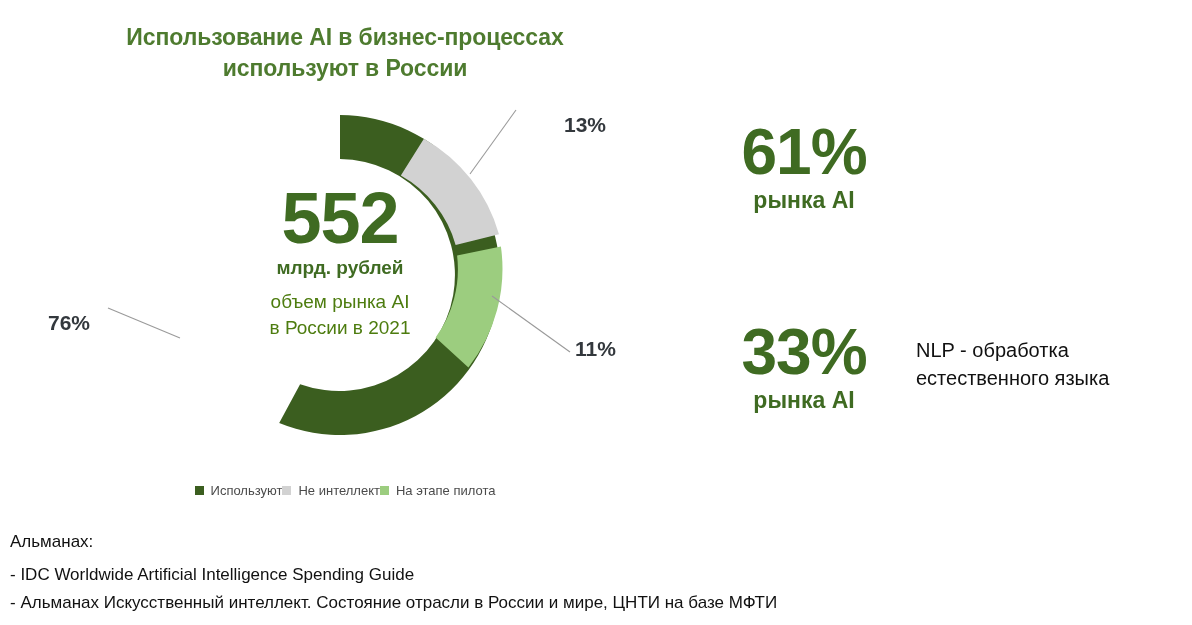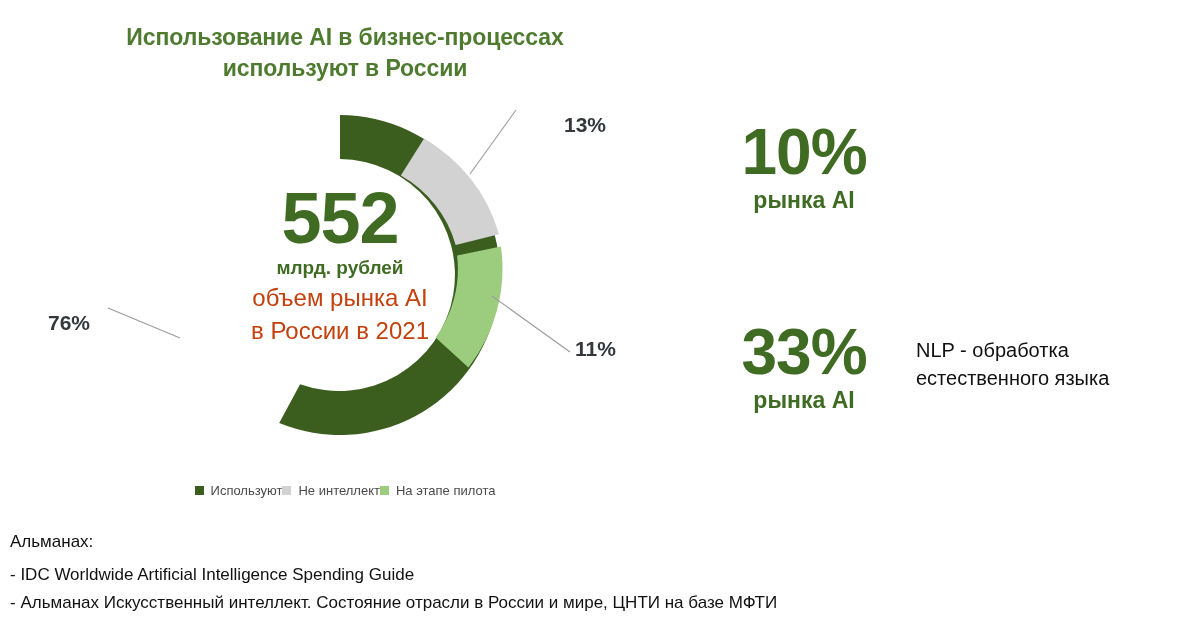--- a/index.html
+++ b/index.html
@@ -69,24 +69,24 @@
     color: #3f6b22;
     letter-spacing: -1px;
   }
   #center-unit {
     margin-top: 6px;
     font-size: 19px;
     font-weight: bold;
     color: #3f6b22;
   }
   #center-desc {
-    margin-top: 2px;
-    font-size: 24px;
+    margin-top: 10px;
+    font-size: 19px;
     line-height: 1.38;
-    color: #c2410c;
+    color: #4d7c0f;
   }
 
   
   .callout {
     position: absolute;
     font-size: 21px;
     font-weight: bold;
     color: #33383d;
     white-space: nowrap;
   }
@@ -245,21 +245,21 @@
     </div>
     <div class="legend-item">
       <span class="legend-swatch" style="background:#9ccd7f"></span>
       <span>На этапе пилота</span>
     </div>
   </div>
 </div>
 
 <div class="stat-block" id="stat-block-0">
   <div class="stat-figure">
-    <div class="stat-value">10%</div>
+    <div class="stat-value">61%</div>
     <div class="stat-sub">рынка AI</div>
   </div>
 </div>
 
 <div class="stat-block" id="stat-block-1">
   <div class="stat-figure">
     <div class="stat-value">33%</div>
     <div class="stat-sub">рынка AI</div>
   </div>
   <div class="stat-desc">

